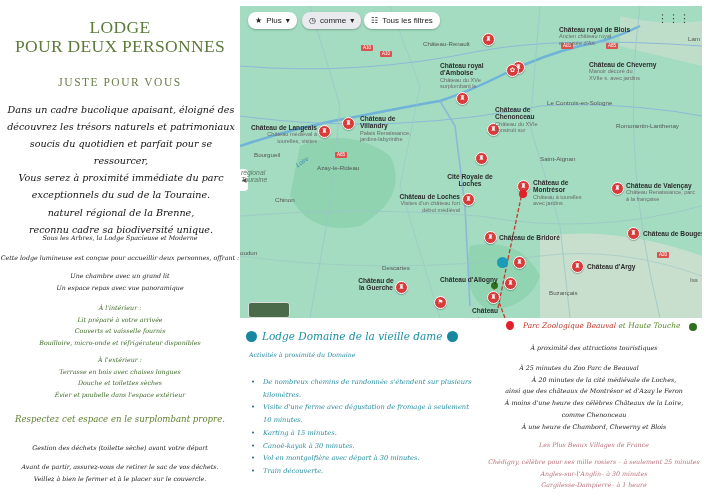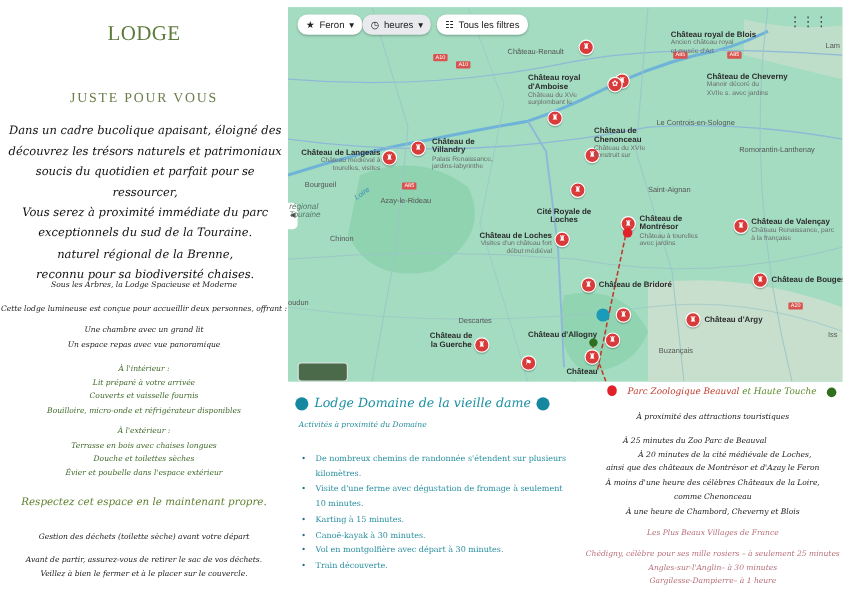--- a/index.html
+++ b/index.html
@@ -29,49 +29,50 @@
   .pin { position: absolute; width: 13px; height: 13px; border-radius: 50%; background: #d93a3a; border: 1.2px solid #fff; color: #fff; font-size: 6.5px; line-height: 10px; text-align: center; font-family: "DejaVu Sans", sans-serif; box-shadow: 0 1px 1px rgba(0,0,0,0.25); }
   .road { position: absolute; background: #d9534f; color: #fff; font-family: "Liberation Sans", sans-serif; font-size: 4.6px; line-height: 6px; padding: 0 2px; border-radius: 1px; }
   .grid-ic { position: absolute; right: 12px; top: 6px; font-size: 11px; color: #444; }
   .expand { position: absolute; left: 0; top: 163px; width: 8px; height: 22px; background: #fff; border-radius: 0 4px 4px 0; font-size: 6px; line-height: 22px; text-align: center; color: #444; }
   .sat { position: absolute; left: 8px; top: 296px; width: 42px; height: 16px; background: #4a6a4a; border-radius: 3px; border: 1px solid #ddd; }
 
   
   .lodge-title { position: absolute; left: 246px; top: 330px; display: flex; align-items: center; gap: 5px; font-family: "DejaVu Serif", serif; font-style: italic; font-size: 10.5px; color: #1c8fa3; }
   .dot { display: inline-block; width: 11px; height: 11px; border-radius: 50%; background: #1588a0; }
   .lodge-sub { position: absolute; left: 249px; top: 351px; font-family: "DejaVu Serif", serif; font-style: italic; font-size: 6.3px; color: #2a8fa0; }
-  .act { position: absolute; left: 249px; top: 376px; width: 228px; list-style: none; font-family: "DejaVu Serif", serif; font-size: 6.7px; line-height: 12.7px; color: #2a8fa0; }
+  .act { position: absolute; left: 249px; top: 376px; width: 228px; list-style: none; font-family: "DejaVu Serif", serif; font-style: italic; font-size: 6.7px; line-height: 12.7px; color: #2a8fa0; }
   .act li { position: relative; padding-left: 14px; }
   .act li::before { content: "•"; position: absolute; left: 2px; color: #1f6e7c; }
 
   
   .zoo-title { position: absolute; left: 502px; top: 321px; font-family: "DejaVu Serif", serif; font-style: italic; font-size: 7.4px; white-space: nowrap; }
   .zoo-title .r { color: #c0392b; font-style: italic; }
   .zoo-title .g { color: #5b8a2a; }
   .green-dot { position: absolute; left: 689px; top: 323px; width: 8px; height: 8px; border-radius: 50%; background: #2f6f1f; }
   .red-drop { position: absolute; left: 506px; top: 321px; width: 8px; height: 9px; border-radius: 50% 50% 50% 50%; background: #e0212a; }
   .zoo-body { position: absolute; left: 478px; width: 232px; text-align: center; font-family: "DejaVu Serif", serif; font-style: italic; font-size: 6.3px; line-height: 11.7px; color: #1a1a1a; }
   .pink { color: #b7707a; }
 </style>
 </head>
 <body>
 
 <div class="left">
   <div class="title">
     <div>LODGE</div>
+    <div>POUR DEUX PERSONNES</div>
   </div>
   <div class="subtitle">JUSTE POUR VOUS</div>
   <div class="intro">
     <div>Dans un cadre bucolique apaisant, éloigné des</div>
     <div>découvrez les trésors naturels et patrimoniaux</div>
     <div>soucis du quotidien et parfait pour se ressourcer,</div>
     <div>Vous serez à proximité immédiate du parc</div>
     <div>exceptionnels du sud de la Touraine.</div>
     <div>naturel régional de la Brenne,</div>
-    <div>reconnu pour sa biodiversité chaises.</div>
+    <div>reconnu cadre sa biodiversité unique.</div>
   </div>
 
   <div class="small s-dark" style="top:232px;">Sous les Arbres, la Lodge Spacieuse et Moderne</div>
   <div class="small s-dark" style="top:252px;">Cette lodge lumineuse est conçue pour accueillir deux personnes, offrant :</div>
   <div class="small s-dark" style="top:270px;">
     <div>Une chambre avec un grand lit</div>
     <div>Un espace repas avec vue panoramique</div>
   </div>
 
   <div class="small s-green" style="top:302px;">
@@ -81,21 +82,21 @@
     <div>Bouilloire, micro-onde et réfrigérateur disponibles</div>
   </div>
 
   <div class="small s-green" style="top:354px;">
     <div>À l'extérieur :</div>
     <div>Terrasse en bois avec chaises longues</div>
     <div>Douche et toilettes sèches</div>
     <div>Évier et poubelle dans l'espace extérieur</div>
   </div>
 
-  <div class="respect">Respectez cet espace en le maintenant propre.</div>
+  <div class="respect">Respectez cet espace en le surplombant propre.</div>
 
   <div class="small s-dark" style="top:442px;">Gestion des déchets (toilette sèche) avant votre départ</div>
   <div class="small s-dark" style="top:461px;">
     <div>Avant de partir, assurez-vous de retirer le sac de vos déchets.</div>
     <div>Veillez à bien le fermer et à le placer sur le couvercle.</div>
   </div>
 </div>
 
 <div class="map">
   <svg class="bg" width="462" height="312" viewBox="0 0 462 312">
@@ -115,26 +116,26 @@
     <path d="M150 0 L180 80 L160 180 L200 312" stroke="#9cc5c8" stroke-width="0.6" fill="none"></path>
     <path d="M0 250 Q150 270 300 250 Q380 240 462 270" stroke="#9cc5c8" stroke-width="0.6" fill="none"></path>
     <path d="M258 302 L268 253" stroke="#c0392b" stroke-width="1.3" stroke-dasharray="4 2" fill="none"></path>
     <path d="M268 253 L282 187" stroke="#c0392b" stroke-width="1.3" stroke-dasharray="4 2" fill="none"></path>
     <path d="M253 280 L268 320" stroke="#c0392b" stroke-width="1.3" stroke-dasharray="4 2" fill="none"></path>
     <path d="M268 320 L238 312" stroke="#c0392b" stroke-width="1" stroke-dasharray="3 2" fill="none"></path>
   </svg>
 
   <div class="chip" style="left:8px;">
     <span class="ic">★</span>
-    <span>Feron</span>
+    <span>Plus</span>
     <span>▾</span>
   </div>
   <div class="chip sel" style="left:62px;">
     <span class="ic">◷</span>
-    <span>heures</span>
+    <span>comme</span>
     <span>▾</span>
   </div>
   <div class="chip" style="left:124px;">
     <span class="ic">☷</span>
     <span>Tous les filtres</span>
   </div>
   <div class="grid-ic">⋮⋮⋮</div>
   <div class="expand">◀</div>
   <div class="sat"></div>
 

